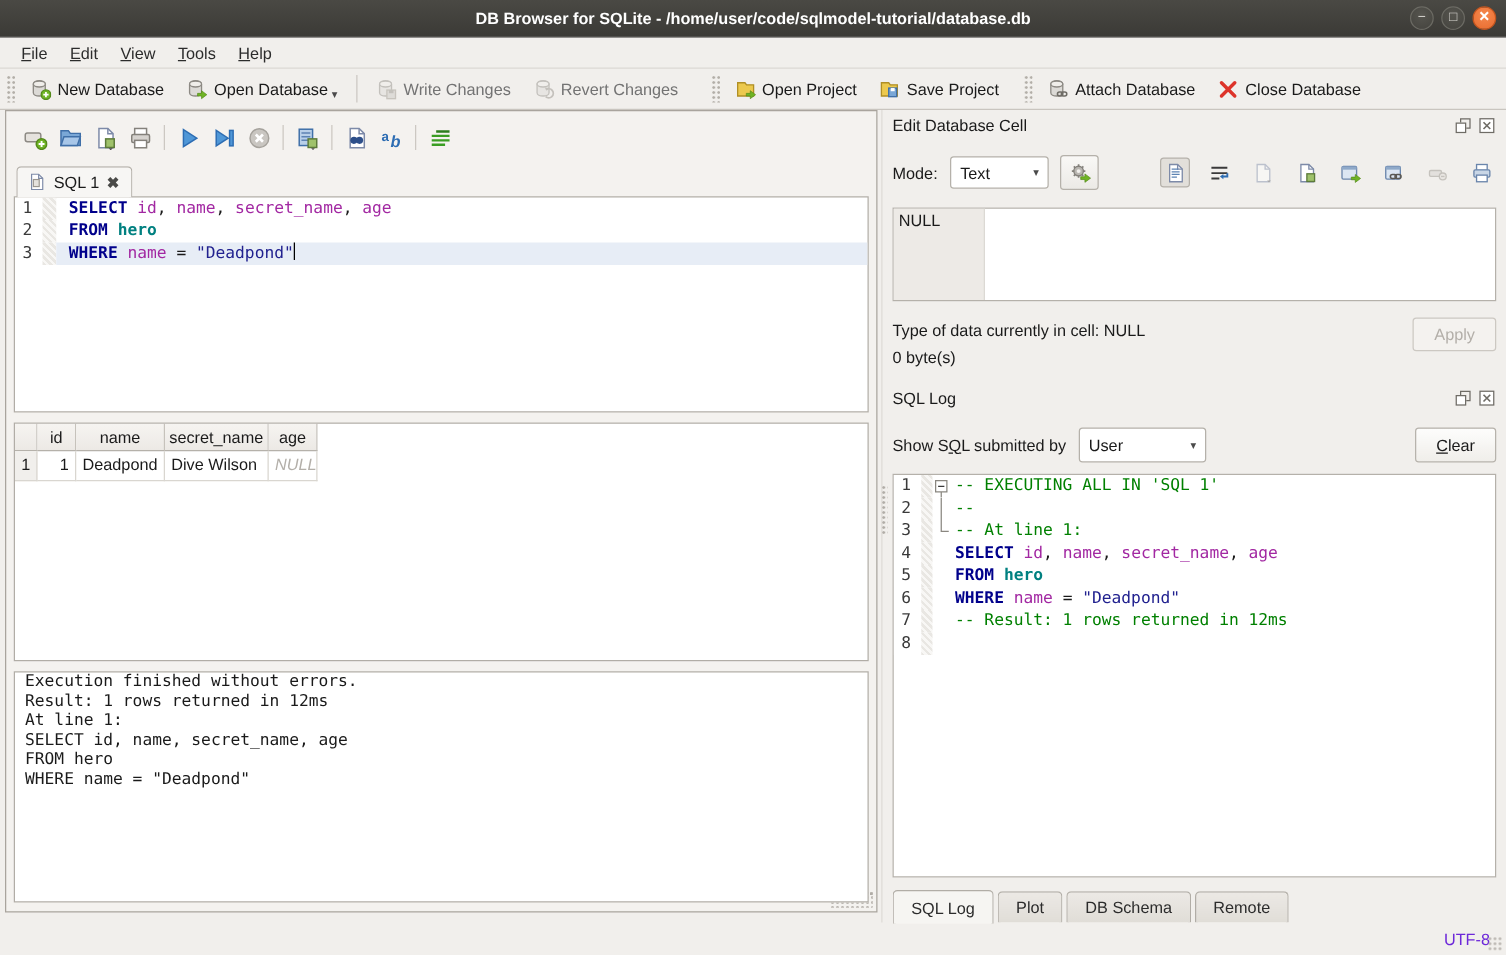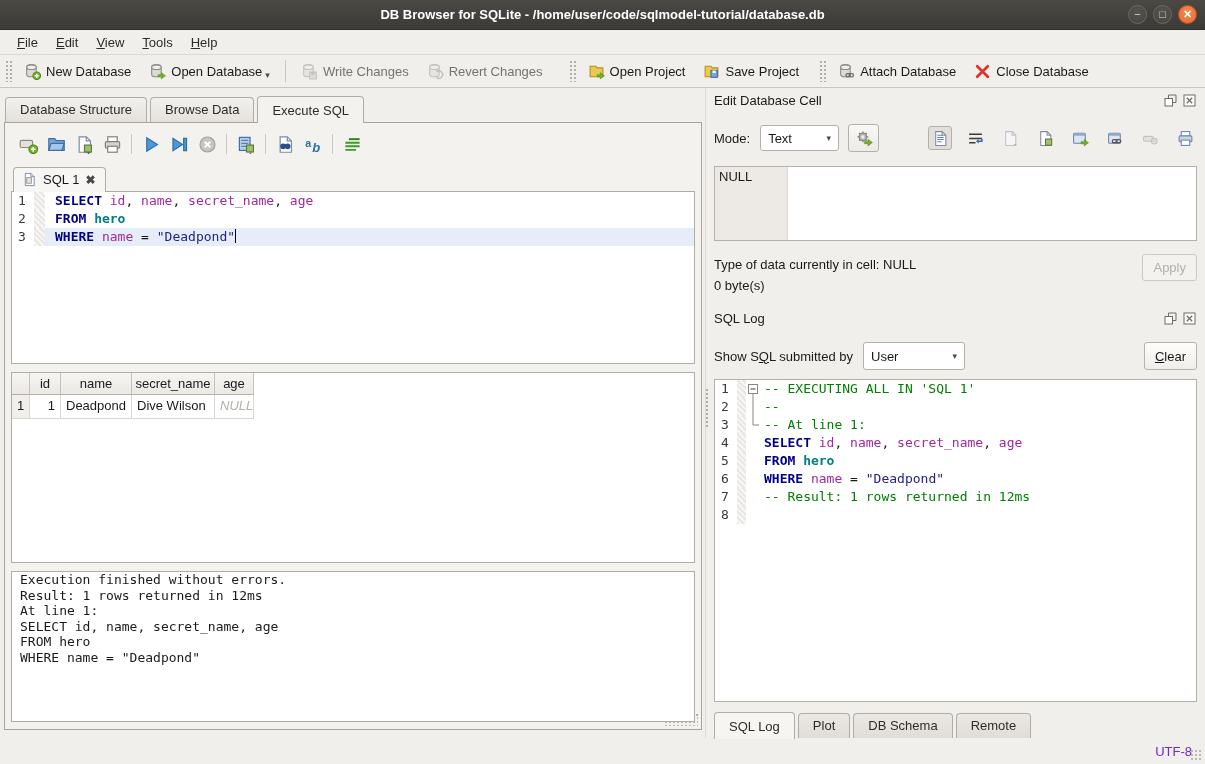--- a/index.html
+++ b/index.html
@@ -106,21 +106,21 @@
   .cell-icons { display:flex; align-items:center; gap:11px; margin-left:auto; }
   .cell-icons .icon-btn { width:24px; height:24px; }
   .cell-icons .pressed { background:#e2dfda; border:1px solid #b5b1aa; }
 
   .cell-edit { border:1px solid #b5b1aa; background:#fff; height:75px; margin-top:13px; display:flex; }
   .cell-gutter { width:73px; background:#edeae6; border-right:1px solid #dcd9d4; padding:2px 0 0 4px; }
 
   .cell-info { display:flex; margin-top:13px; }
   .cell-info .lines { flex:1; line-height:21px; }
   .btn { border:1px solid #b7b3ac; border-radius:3px; background:linear-gradient(#fdfdfc,#f0eeea);
-         height:27px; display:flex; align-items:center; justify-content:center; padding:0 10px; cursor:default;}
+         height:27px; display:flex; align-items:center; justify-content:center; padding:0 16px; cursor:default;}
   .btn.disabled { color:#b3afa9; background:#f4f2ef; border-color:#ccc8c2; }
 
   .log-dock-head { margin-top:15px; }
   .log-filter-row { display:flex; align-items:center; margin-top:7px; height:32px; }
   .log-filter-row .select { width:102px; height:28px; margin-left:10px; }
   .log-filter-row .btn { margin-left:auto; height:28px; }
 
   .logbox { border:1px solid #b5b1aa; background:#fff; flex:1; margin-top:7px; overflow:hidden;
             font-family:"DejaVu Sans Mono", monospace; font-size:13px; }
   .lline { display:flex; height:18px; line-height:18px; }
@@ -245,25 +245,20 @@
           <path d="M3 3l10 10M13 3L3 13" stroke="#dd342a" stroke-width="2.6" stroke-linecap="round"></path>
         </svg>
       </span>
       <span>Close Database</span>
     </div>
   </div>
 
 <div class="main">
 
   <div class="left-panel">
-    <div class="tabrow main-tabrow">
-        <div class="tab">Database Structure</div>
-        <div class="tab">Browse Data</div>
-        <div class="tab active">Execute SQL</div>
-      </div>
     <div class="frame">
       <div class="sqltb">
           <div class="icon-btn">
             <svg width="19" height="19" viewBox="0 0 16 16">
               <rect x="1" y="4.5" width="10.5" height="6" rx="1.5" fill="#e5e2dd" stroke="#8d8a84"></rect>
               <circle cx="12" cy="12" r="3.6" fill="#6fb424" stroke="#53891a"></circle>
               <path d="M12 10v4M10 12h4" stroke="#fff" stroke-width="1.3"></path>
             </svg>
           </div>
           <div class="icon-btn">

